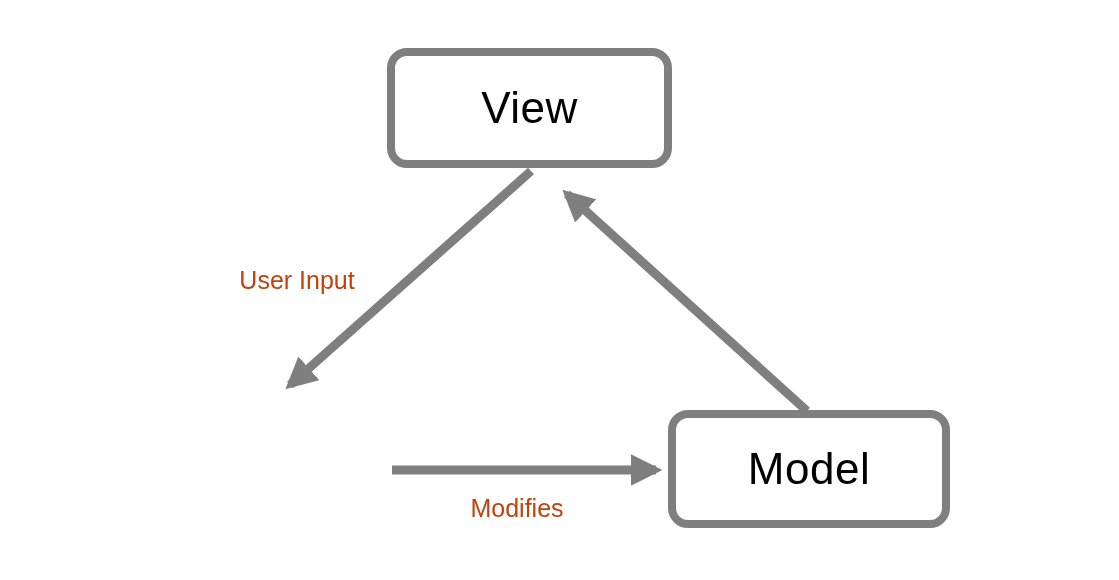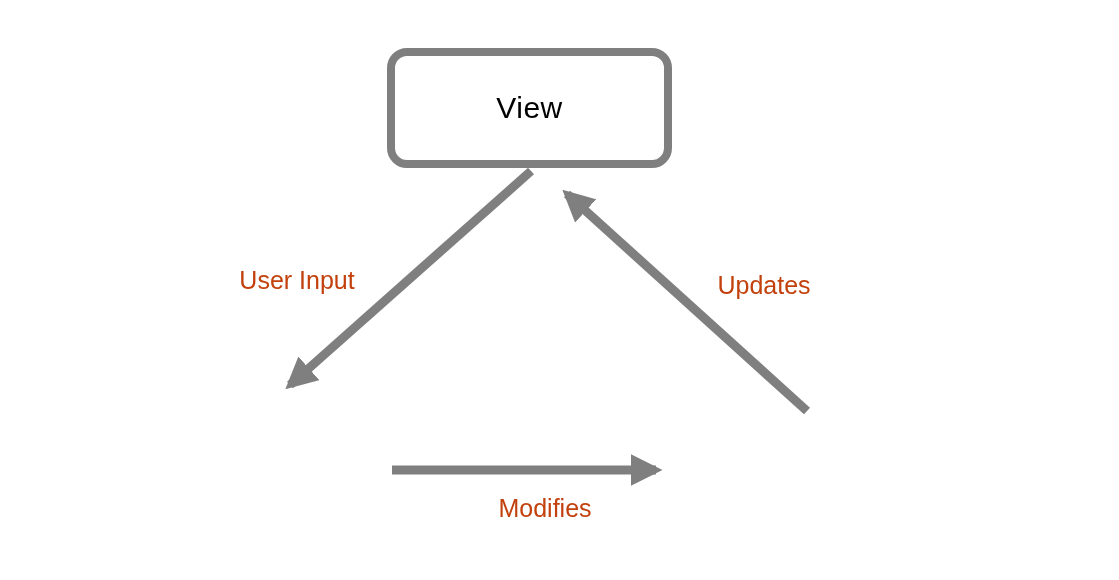--- a/index.html
+++ b/index.html
@@ -25,37 +25,37 @@
   .node {
     position: absolute;
     box-sizing: border-box;
     background: #ffffff;
     border: 8px solid #7f7f7f;
     border-radius: 20px;
     display: flex;
     align-items: center;
     justify-content: center;
     color: #000000;
-    font-size: 30px;
+    font-size: 44px;
     font-weight: 400;
     letter-spacing: 0.5px;
   }
   .node-view       { left: 387px; top: 48px;  width: 285px; height: 120px; }
   .node-controller { left: 108px; top: 410px; width: 283px; height: 117px; }
   .node-model      { left: 668px; top: 410px; width: 282px; height: 118px; }
   .edge-label {
     position: absolute;
     transform: translate(-50%, -50%);
     color: #c2410c;
     font-size: 25px;
     white-space: nowrap;
   }
   .label-user-input { left: 297px; top: 280px; }
   .label-updates    { left: 764px; top: 285px; }
-  .label-modifies   { left: 517px; top: 508px; margin-left: 28px; }
+  .label-modifies   { left: 517px; top: 508px; }
 </style>
 </head>
 <body>
 
 <div class="canvas">
 
   <svg class="arrow-layer" viewBox="0 0 1119 580" xmlns="http://www.w3.org/2000/svg" aria-hidden="true">
     <defs>
       <marker id="arrowhead" viewBox="0 0 10 10" refX="8" refY="5" markerWidth="3.5" markerHeight="3.5" orient="auto-start-reverse">
         <path d="M0,0 L10,5 L0,10 z" fill="#7f7f7f"></path>
@@ -67,20 +67,22 @@
     <line x1="807" y1="411" x2="567" y2="194" stroke="#7f7f7f" stroke-width="9" marker-end="url(#arrowhead)"></line>
 
     <line x1="392" y1="470" x2="656" y2="470" stroke="#7f7f7f" stroke-width="9" marker-end="url(#arrowhead)"></line>
   </svg>
 
   <div class="node node-view">
     <span>View</span>
   </div>
 
 
+  <div class="node node-model">
+    <span>Model</span>
+  </div>
 
   <div class="edge-label label-user-input">User Input</div>
 
-  <div class="edge-label label-updates">Updates</div>
 
   <div class="edge-label label-modifies">Modifies</div>
 
 </div>
 
 </body></html>

